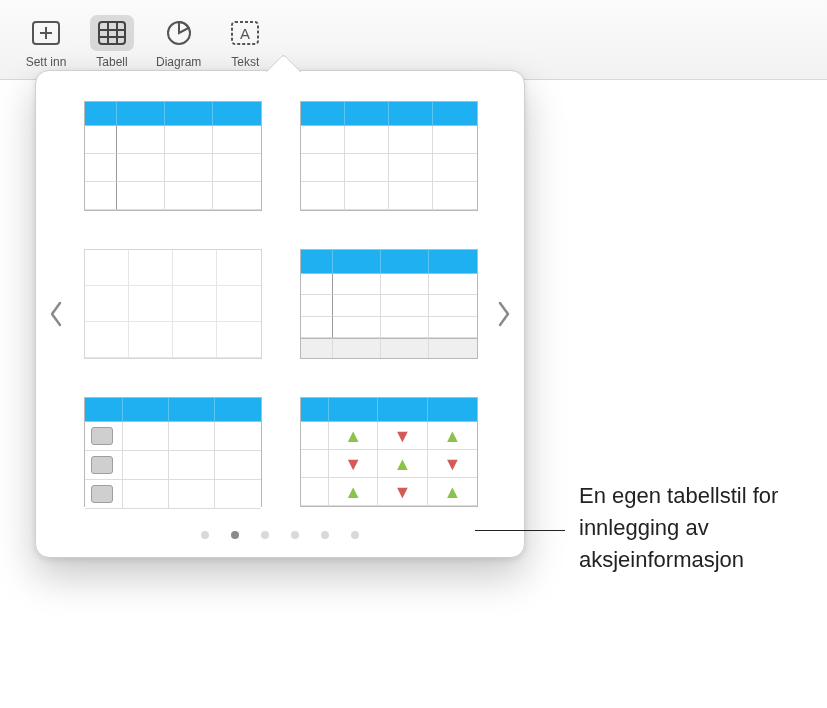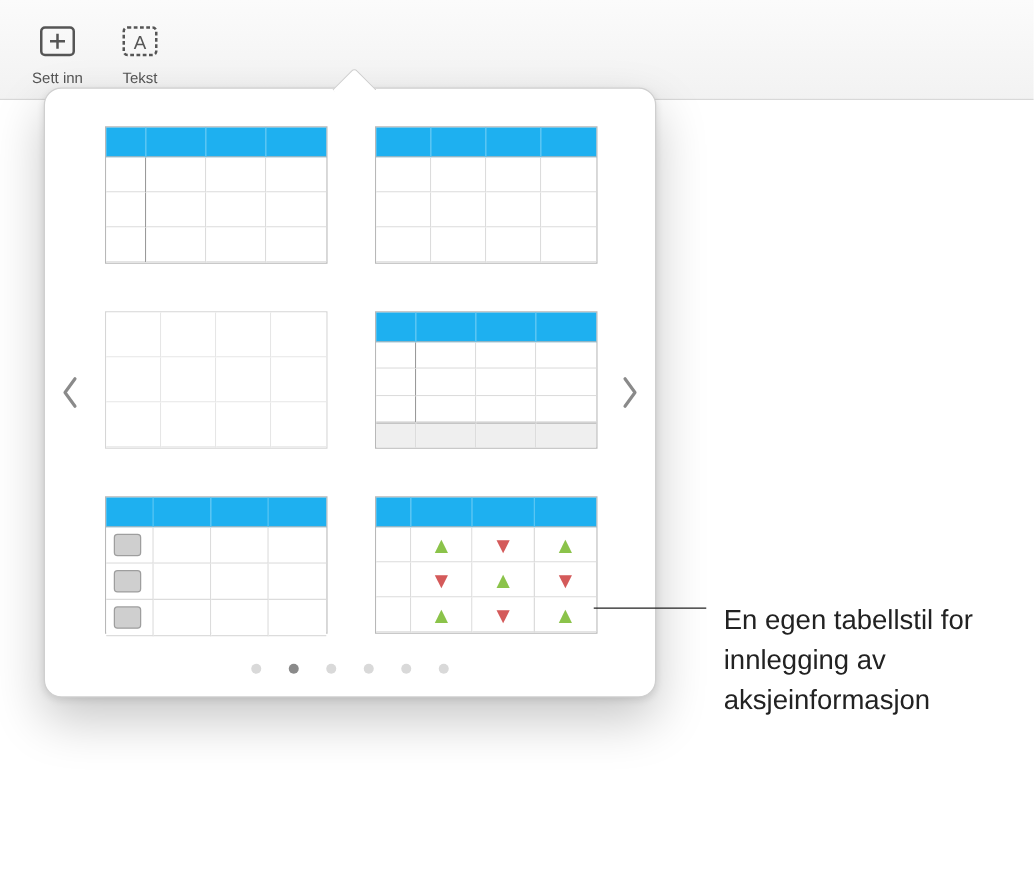--- a/index.html
+++ b/index.html
@@ -165,21 +165,21 @@
     background: #d9d9d9;
   }
   .dot.active { background: #8a8a8a; }
 
   
   .callout {
     position: absolute;
     left: 475px;
     top: 480px;
     display: flex;
-    align-items: flex-start;
+    align-items: center;
   }
   .callout-line {
     width: 90px;
     height: 0;
     border-top: 1.5px solid #222;
     margin-top: 6px;
   }
   .callout-text {
     font-size: 22px;
     color: #222;
@@ -196,21 +196,42 @@
     <div class="tool-icon">
       <svg width="30" height="26" viewBox="0 0 30 26">
           <rect x="2" y="2" width="26" height="22" rx="3" fill="none" stroke="#555" stroke-width="2"></rect>
           <line x1="15" y1="7" x2="15" y2="19" stroke="#555" stroke-width="2"></line>
           <line x1="9" y1="13" x2="21" y2="13" stroke="#555" stroke-width="2"></line>
         </svg>
     </div>
     <span class="tool-label">Sett inn</span>
   </div>
 
-
+  <div class="tool-item active">
+    <div class="tool-icon">
+      <svg width="30" height="26" viewBox="0 0 30 26">
+          <rect x="2" y="2" width="26" height="22" rx="3" fill="none" stroke="#444" stroke-width="2"></rect>
+          <line x1="2" y1="10" x2="28" y2="10" stroke="#444" stroke-width="2"></line>
+          <line x1="2" y1="17" x2="28" y2="17" stroke="#444" stroke-width="2"></line>
+          <line x1="11" y1="2" x2="11" y2="24" stroke="#444" stroke-width="2"></line>
+          <line x1="20" y1="2" x2="20" y2="24" stroke="#444" stroke-width="2"></line>
+        </svg>
+    </div>
+    <span class="tool-label">Tabell</span>
+  </div>
+
+  <div class="tool-item">
+    <div class="tool-icon">
+      <svg width="28" height="28" viewBox="0 0 28 28">
+          <circle cx="14" cy="14" r="11" fill="none" stroke="#555" stroke-width="2"></circle>
+          <path d="M14 14 L14 3 A11 11 0 0 1 23.5 9 Z" fill="none" stroke="#555" stroke-width="2"></path>
+        </svg>
+    </div>
+    <span class="tool-label">Diagram</span>
+  </div>
 
   <div class="tool-item">
     <div class="tool-icon">
       <svg width="30" height="26" viewBox="0 0 30 26">
           <rect x="2" y="2" width="26" height="22" rx="3" fill="none" stroke="#555" stroke-width="2" stroke-dasharray="3 2"></rect>
           <text x="15" y="19" text-anchor="middle" font-size="15" fill="#555" font-family="Helvetica">A</text>
         </svg>
     </div>
     <span class="tool-label">Tekst</span>
   </div>

